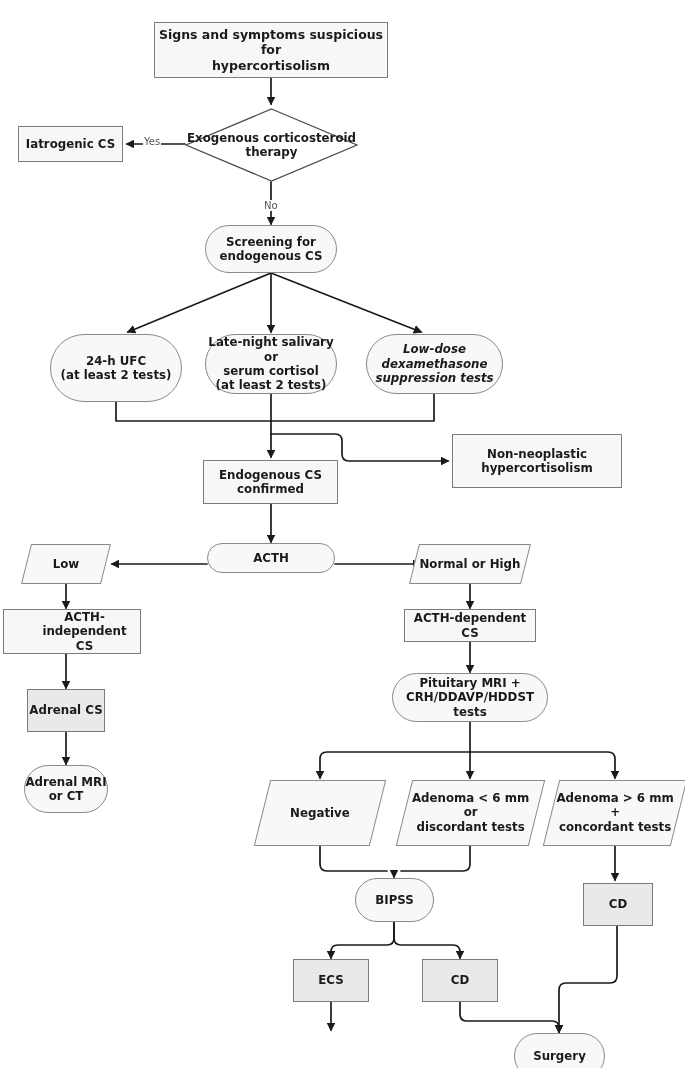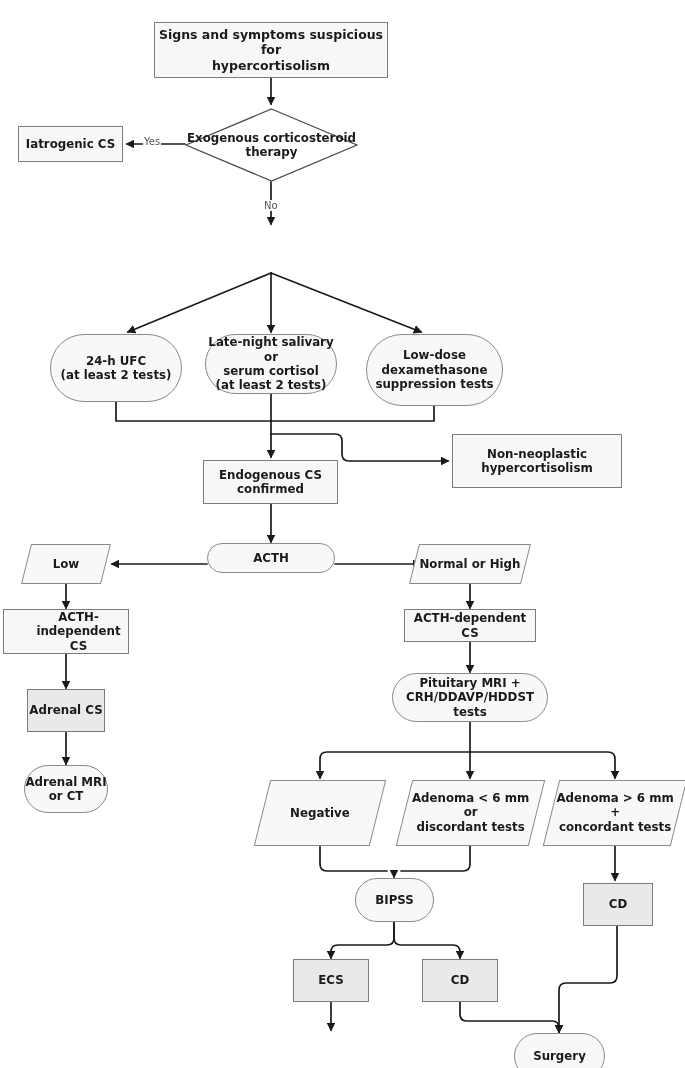--- a/index.html
+++ b/index.html
@@ -173,49 +173,51 @@
     <svg class="diamond-shape" viewBox="0 0 173 74" preserveAspectRatio="none">
       <polygon points="86.5,1 172,37 86.5,73 1,37" fill="#ffffff" stroke="#4a4a4a" stroke-width="1.3"></polygon>
     </svg>
     <div class="diamond-label fs12">Exogenous corticosteroid
 therapy</div>
   </div>
 
   <div class="edge-label fs10" style="left:143px; top:120px;">Yes</div>
   <div class="edge-label fs10" style="left:263px; top:184px;">No</div>
 
+  <div class="node stadium fs12" style="left:205px; top:209px; width:132px; height:48px;">Screening for
+endogenous CS</div>
 
   <div class="node stadium fs12" style="left:50px; top:318px; width:132px; height:68px;">24-h UFC
 (at least 2 tests)</div>
 
   <div class="node stadium fs12" style="left:205px; top:318px; width:132px; height:60px;">Late-night salivary or
 serum cortisol
 (at least 2 tests)</div>
 
-  <div class="node stadium fs12" style="left:366px; top:318px; width:137px; height:72px;">Low-dose
+  <div class="node stadium fs12" style="left:366px; top:318px; width:137px; height:60px;font-style:italic;">Low-dose
 dexamethasone
 suppression tests</div>
 
   <div class="node rect fs12" style="left:203px; top:444px; width:135px; height:44px;">Endogenous CS
 confirmed</div>
 
   <div class="node rect fs12" style="left:452px; top:418px; width:170px; height:54px;">Non-neoplastic
 hypercortisolism</div>
 
   <div class="node stadium fs12" style="left:207px; top:527px; width:128px; height:30px;">ACTH</div>
 
   <div class="node parallelogram fs12" style="left:26px; top:528px; width:80px; height:40px;">
     <span class="para-text">Low</span>
   </div>
 
   <div class="node parallelogram fs12" style="left:414px; top:528px; width:112px; height:40px;">
     <span class="para-text">Normal or High</span>
   </div>
 
-  <div class="node rect fs12" style="left:3px; top:593px; width:126px; height:45px;padding-left:25px;">ACTH-independent
+  <div class="node rect fs12" style="left:3px; top:593px; width:138px; height:45px;padding-left:25px;">ACTH-independent
 CS</div>
 
   <div class="node rect fs12" style="left:404px; top:593px; width:132px; height:33px;">ACTH-dependent CS</div>
 
   <div class="node rect-gray fs12" style="left:27px; top:673px; width:78px; height:43px;">Adrenal CS</div>
 
   <div class="node stadium fs12" style="left:24px; top:749px; width:84px; height:48px;">Adrenal MRI
 or CT</div>
 
   <div class="node stadium fs12" style="left:392px; top:657px; width:156px; height:49px;">Pituitary MRI +

